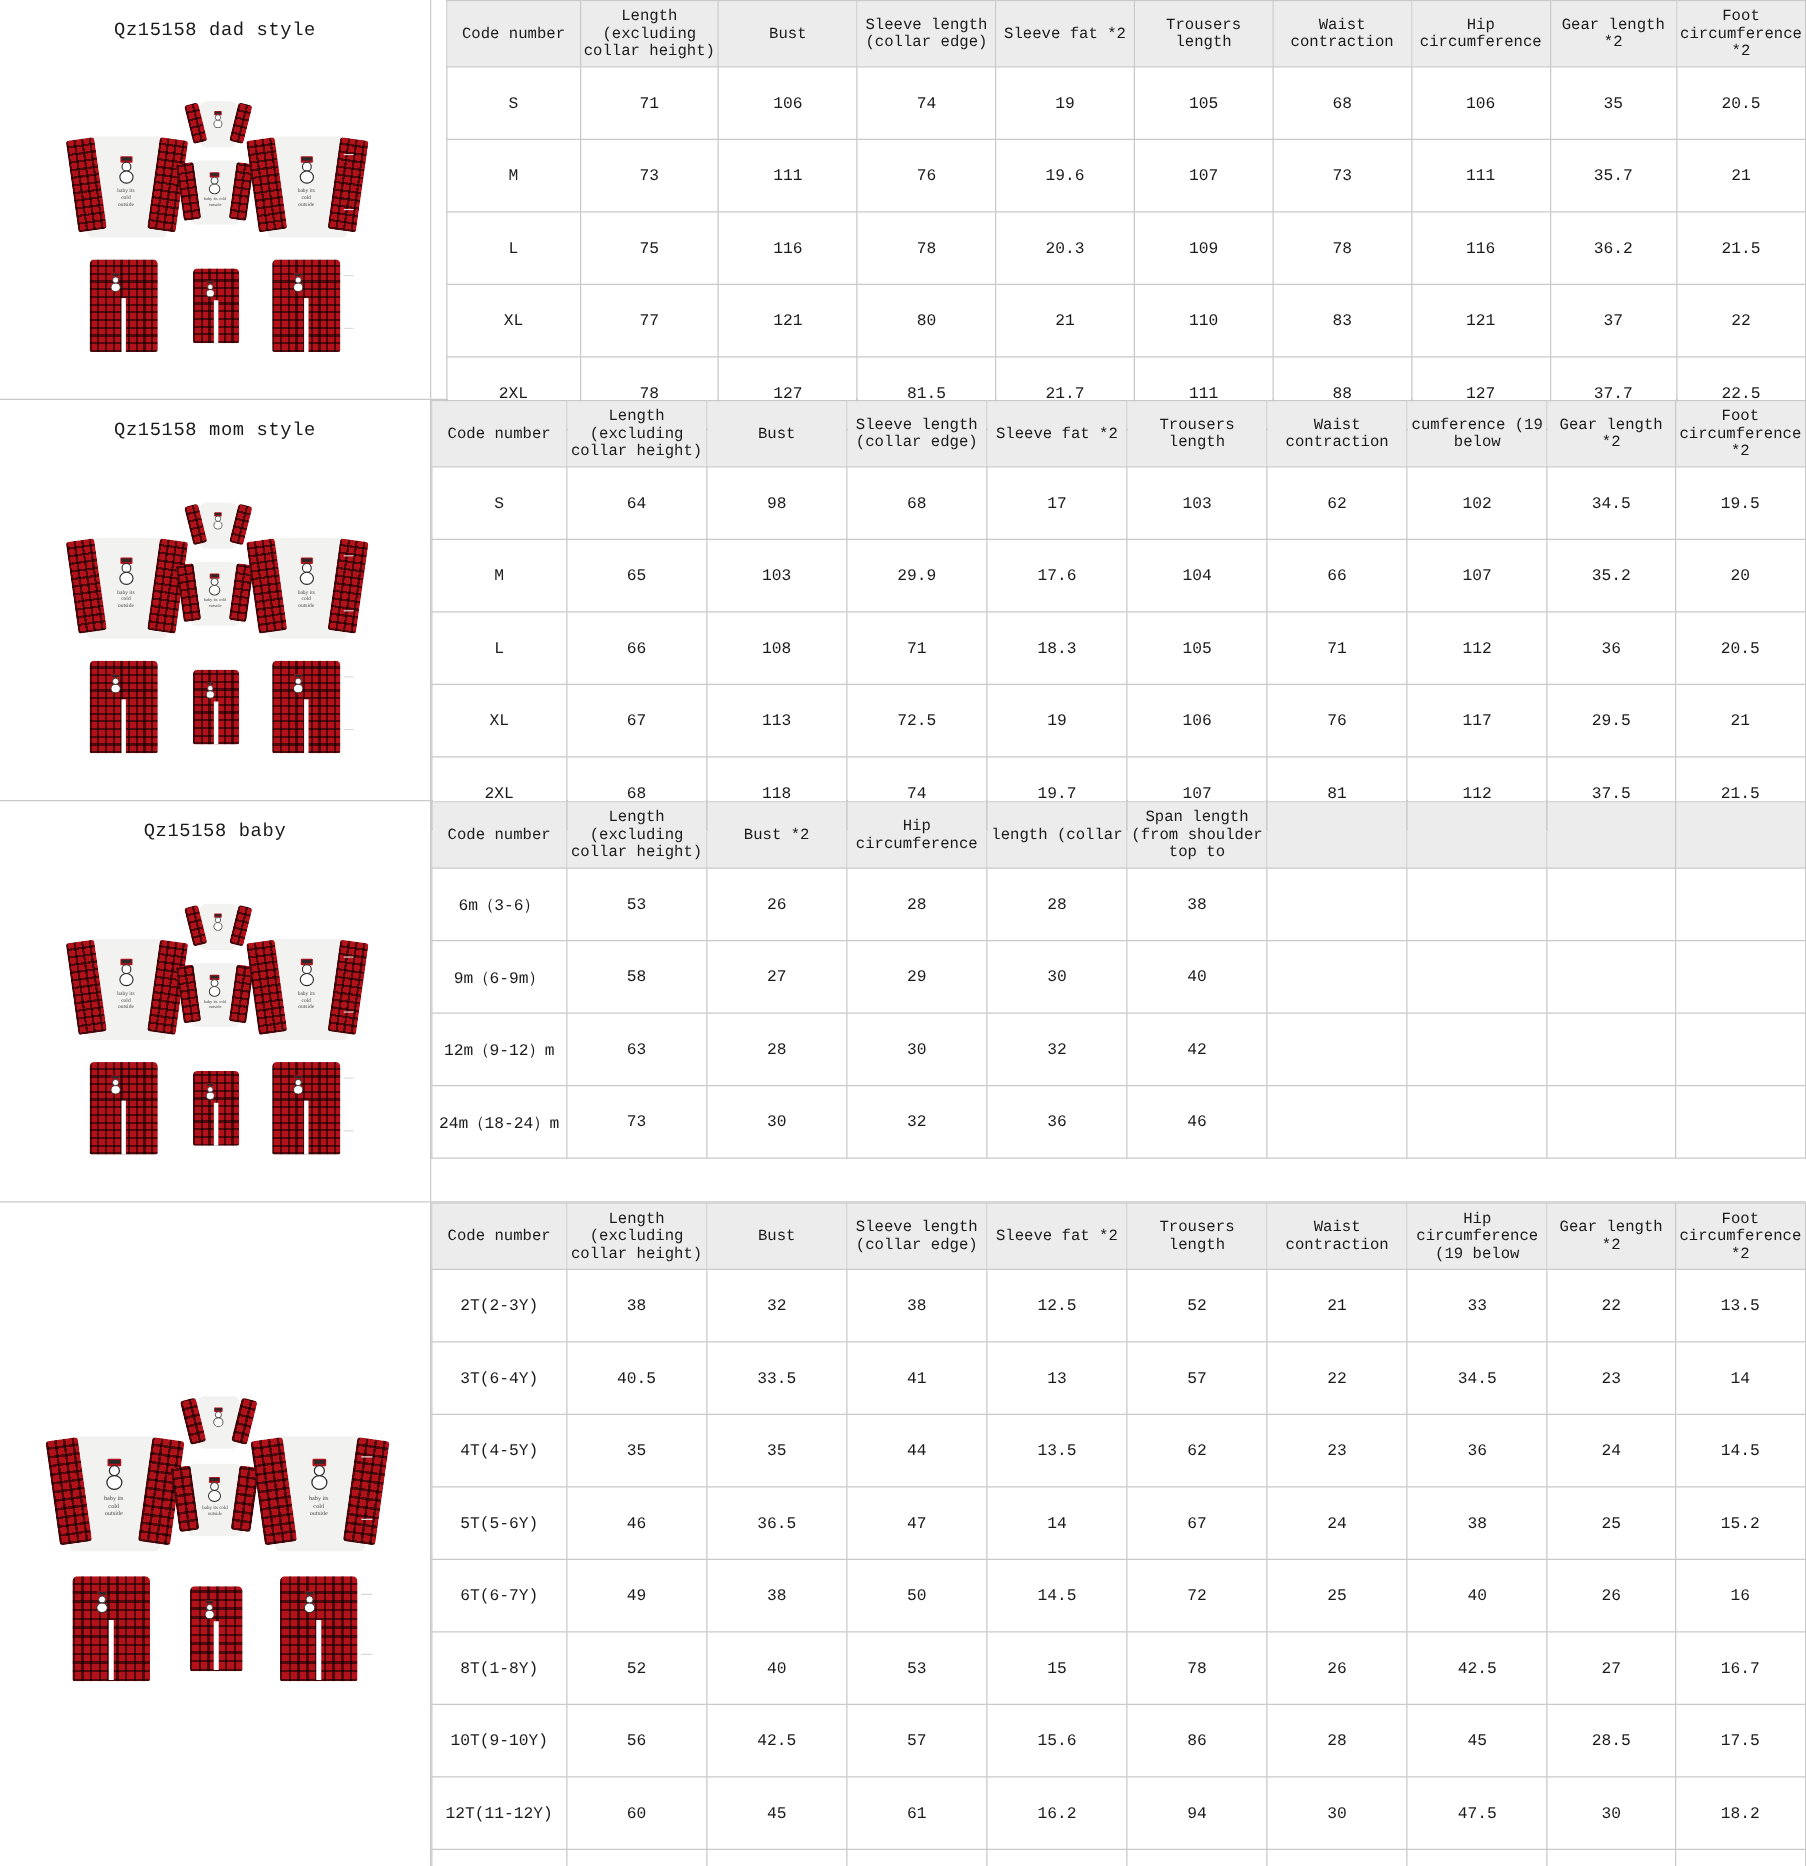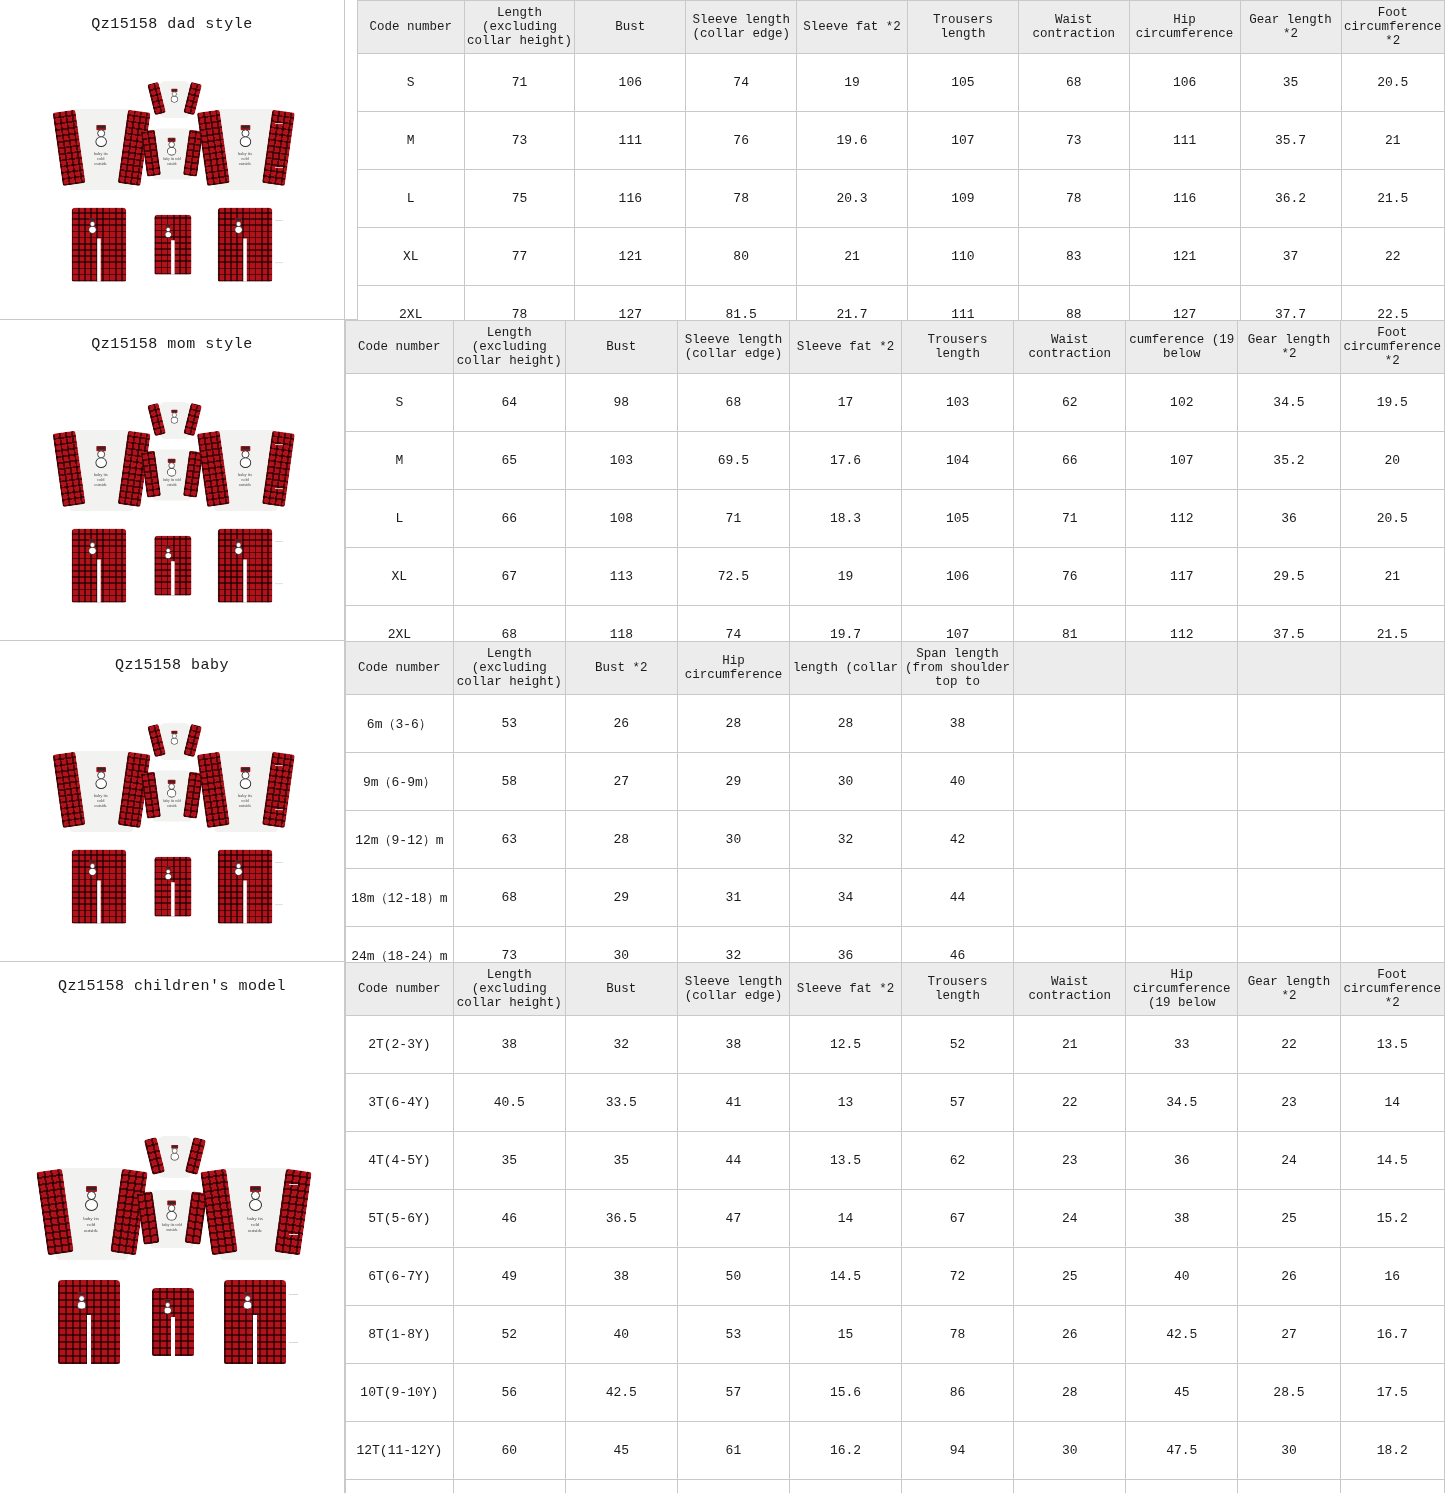--- a/index.html
+++ b/index.html
@@ -450,21 +450,21 @@
           <td>103</td>
           <td>62</td>
           <td>102</td>
           <td>34.5</td>
           <td>19.5</td>
         </tr>
         <tr>
           <td class="code">M</td>
           <td>65</td>
           <td>103</td>
-          <td>69.5</td>
+          <td>29.9</td>
           <td>17.6</td>
           <td>104</td>
           <td>66</td>
           <td>107</td>
           <td>35.2</td>
           <td>20</td>
         </tr>
         <tr>
           <td class="code">L</td>
           <td>66</td>
@@ -628,51 +628,38 @@
           <td>28</td>
           <td>30</td>
           <td>32</td>
           <td>42</td>
           <td class="blank-cell"></td>
           <td class="blank-cell"></td>
           <td class="blank-cell"></td>
           <td class="blank-cell"></td>
         </tr>
         <tr>
-          <td class="code">18m（12-18）m</td>
-          <td>68</td>
-          <td>29</td>
-          <td>31</td>
-          <td>34</td>
-          <td>44</td>
-          <td class="blank-cell"></td>
-          <td class="blank-cell"></td>
-          <td class="blank-cell"></td>
-          <td class="blank-cell"></td>
-        </tr>
-        <tr>
           <td class="code">24m（18-24）m</td>
           <td>73</td>
           <td>30</td>
           <td>32</td>
           <td>36</td>
           <td>46</td>
           <td class="blank-cell"></td>
           <td class="blank-cell"></td>
           <td class="blank-cell"></td>
           <td class="blank-cell"></td>
         </tr>
       </tbody>
         </table>
     </div>
   </div>
 
   <div class="block" style="height:531px;">
     <div class="leftcol">
-      <div class="block-title">Qz15158 children's model</div>
       <div class="photo-wrap">
         <div class="pj-scene big">
           <div class="top" style="left:8px; top:40px; width:72px; height:92px;"></div>
           <div class="sleeve" style="left:-6px; top:42px; width:26px; height:84px; transform:rotate(-8deg);"></div>
           <div class="sleeve" style="left:68px; top:42px; width:26px; height:84px; transform:rotate(8deg);"></div>
           <div class="snowman" style="left:36px; top:58px;">
               <div class="hat"></div>
               <div class="head"></div>
               <div class="body"></div>
             </div>

